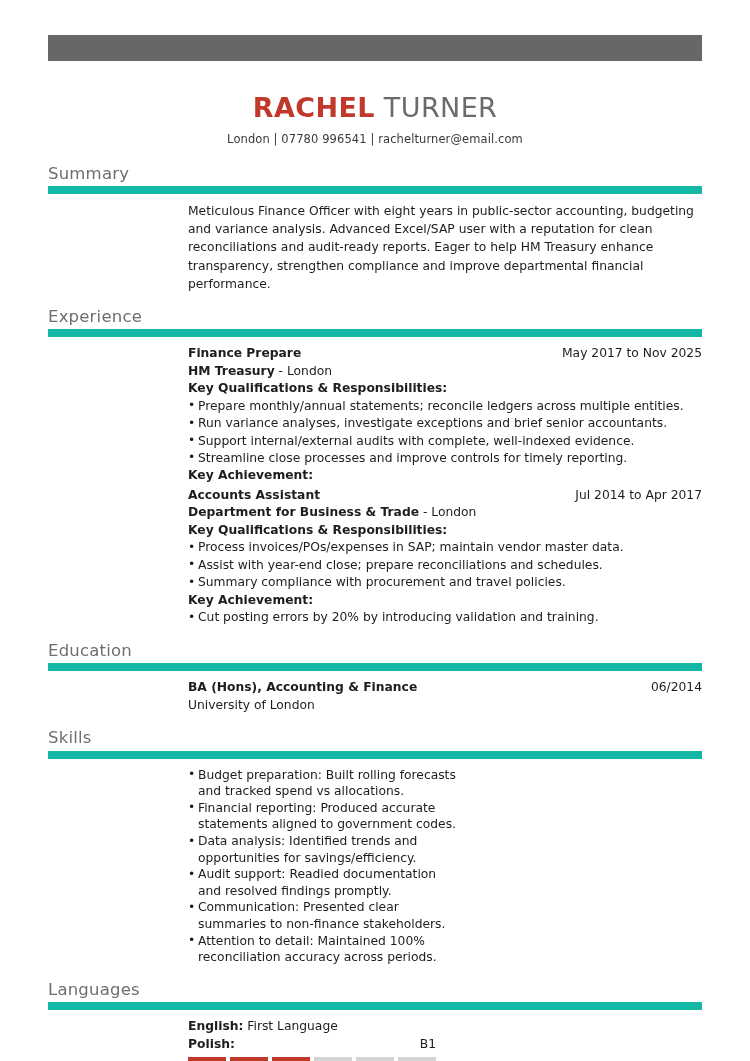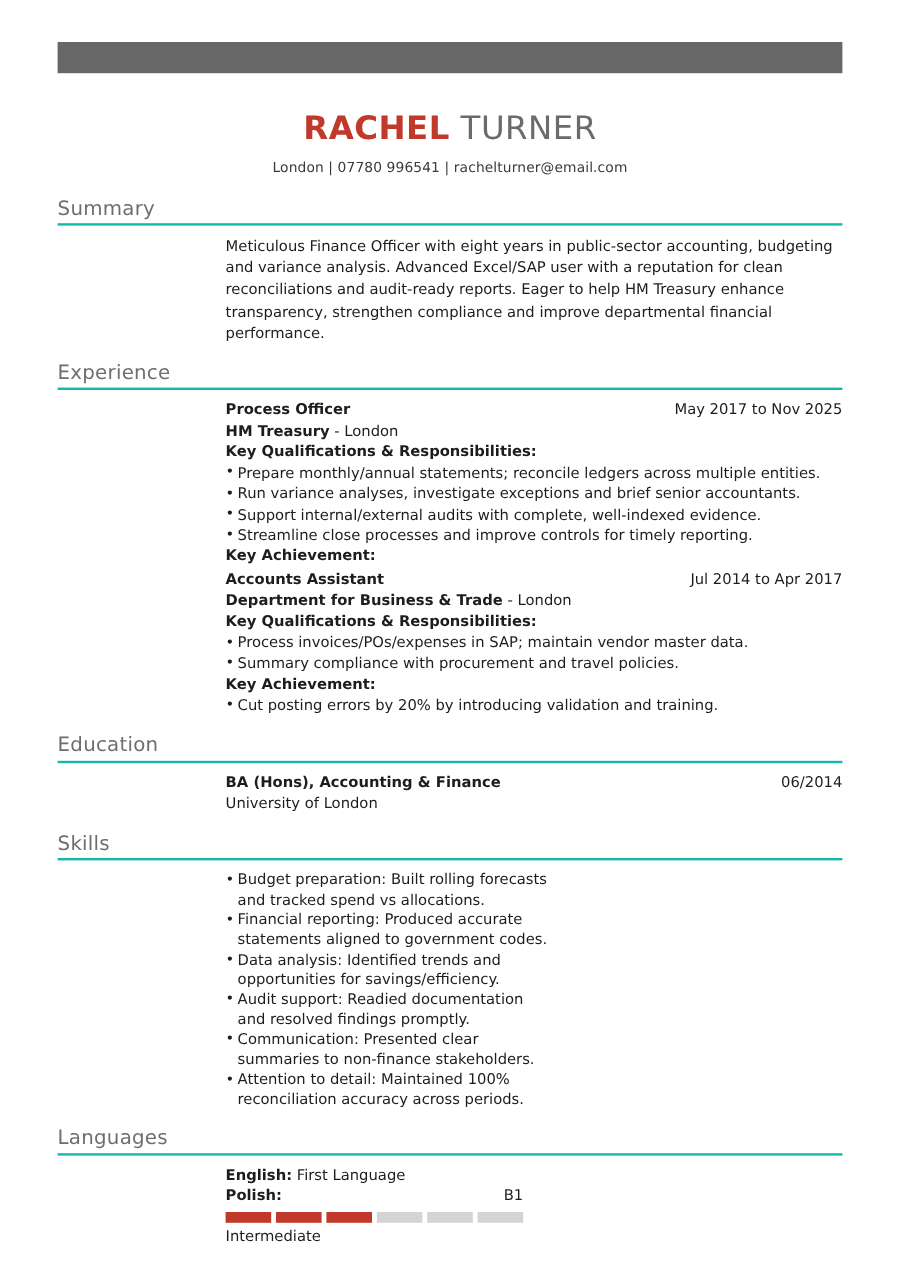--- a/index.html
+++ b/index.html
@@ -51,21 +51,21 @@
   }
 
   
   .section { margin-top: 0; }
   .sec-head {
     font-size: 16.5px;
     color: #6e6e6e;
     font-weight: 400;
     letter-spacing: 0.2px;
     padding-bottom: 2px;
-    border-bottom: 2px solid #14b8a6;
+    border-bottom: 8px solid #14b8a6;
     line-height: 1.25;
   }
   .sec-body {
     padding-left: 140px;
     padding-top: 8px;
     font-size: 12.3px;
     color: #1d1d1d;
     line-height: 1.42;
   }
 
@@ -161,21 +161,21 @@
         <div class="summary-text">Meticulous Finance Officer with eight years in public-sector accounting, budgeting and variance analysis. Advanced Excel/SAP user with a reputation for clean reconciliations and audit-ready reports. Eager to help HM Treasury enhance transparency, strengthen compliance and improve departmental financial performance.</div>
       </div>
     </div>
 
     <div class="section" style="margin-top:14px;">
       <div class="sec-head">Experience</div>
       <div class="sec-body">
 
         <div class="job">
           <div class="job-row">
-            <span class="job-title">Process Officer</span>
+            <span class="job-title">Finance Prepare</span>
             <span class="job-date">May 2017 to Nov 2025</span>
           </div>
           <div class="job-org"><span>HM Treasury</span><span class="loc"> - London</span></div>
           <div class="sub-label">Key Qualifications &amp; Responsibilities:</div>
           <ul class="bullets">
             <li>Prepare monthly/annual statements; reconcile ledgers across multiple entities.</li>
             <li>Run variance analyses, investigate exceptions and brief senior accountants.</li>
             <li>Support internal/external audits with complete, well-indexed evidence.</li>
             <li>Streamline close processes and improve controls for timely reporting.</li>
           </ul>
@@ -184,20 +184,21 @@
 
         <div class="job">
           <div class="job-row">
             <span class="job-title">Accounts Assistant</span>
             <span class="job-date">Jul 2014 to Apr 2017</span>
           </div>
           <div class="job-org"><span>Department for Business &amp; Trade</span><span class="loc"> - London</span></div>
           <div class="sub-label">Key Qualifications &amp; Responsibilities:</div>
           <ul class="bullets">
             <li>Process invoices/POs/expenses in SAP; maintain vendor master data.</li>
+            <li>Assist with year-end close; prepare reconciliations and schedules.</li>
             <li>Summary compliance with procurement and travel policies.</li>
           </ul>
           <div class="sub-label">Key Achievement:</div>
           <ul class="bullets">
             <li>Cut posting errors by 20% by introducing validation and training.</li>
           </ul>
         </div>
 
       </div>
     </div>

